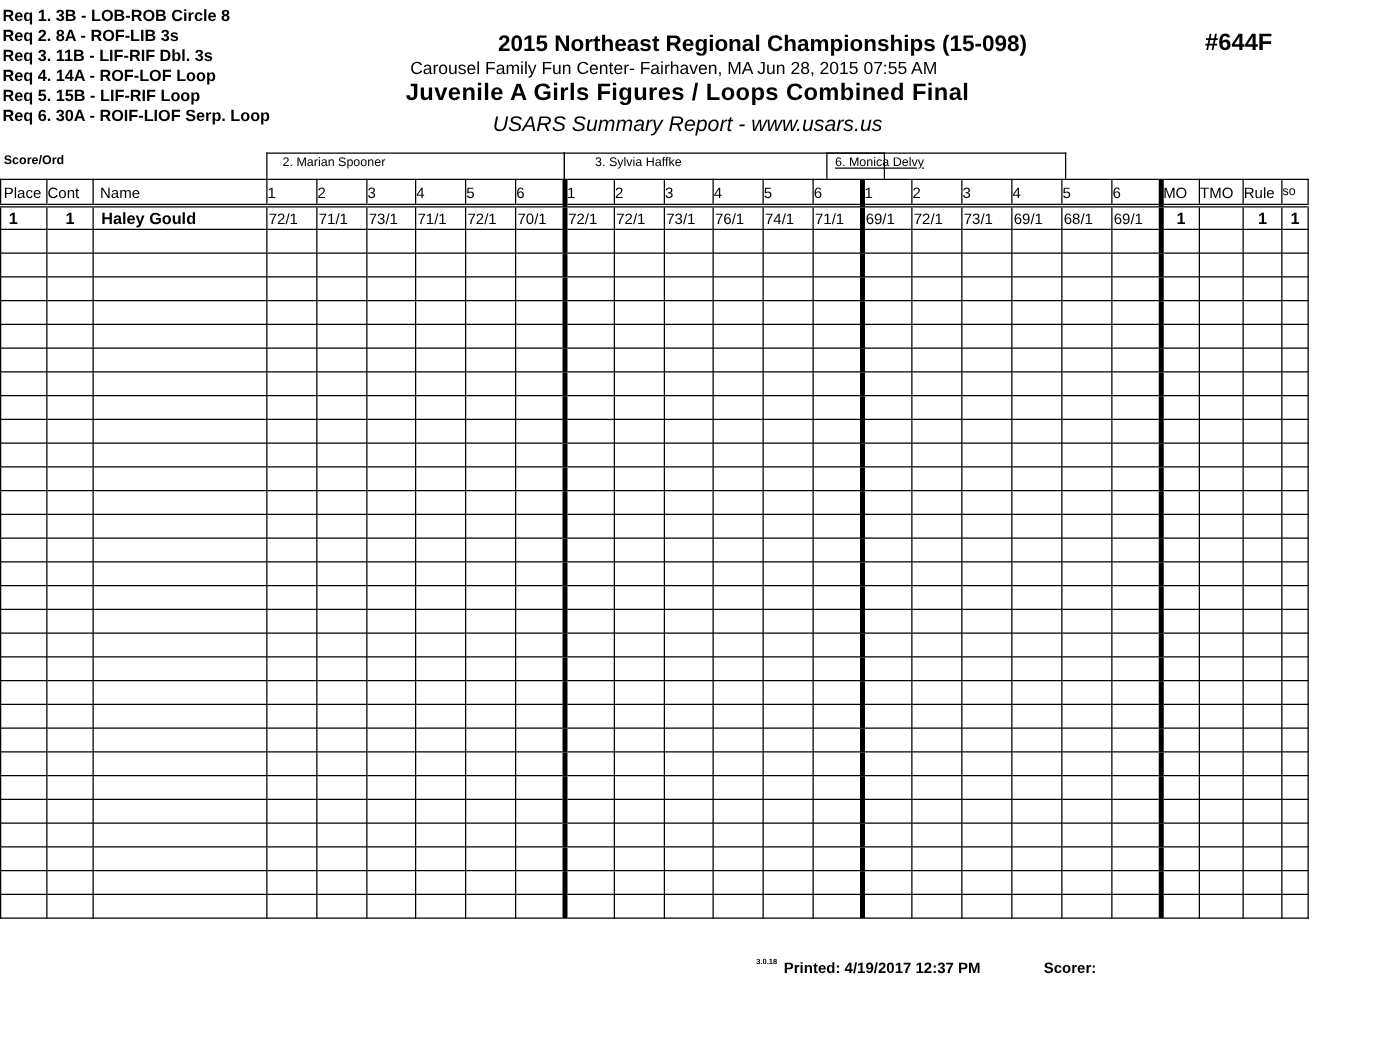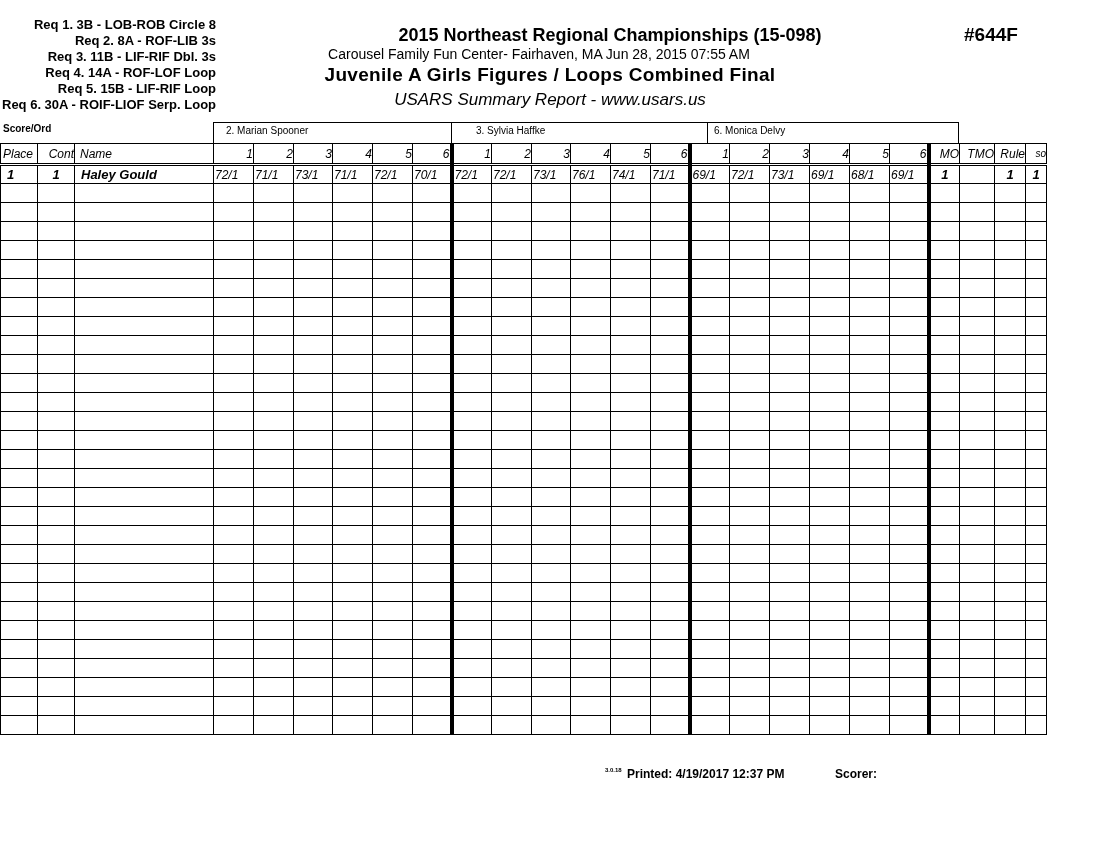--- a/index.html
+++ b/index.html
@@ -1,30 +1,30 @@
 <!DOCTYPE html>
 <html><head>
 <meta charset="utf-8">
 <style>
   html, body { margin:0; padding:0; background:#ffffff; }
   body { width:1100px; height:850px; position:relative; overflow:hidden; font-family:"Liberation Sans", sans-serif; color:#000; }
   .abs { position:absolute; }
-  .reqs { left:2px; top:17px; font-weight:bold; font-size:13px; line-height:16px;text-align:right; }
+  .reqs { left:2px; top:5px; font-weight:bold; font-size:13px; line-height:16px; }
   .reqs div { white-space:nowrap; }
   .title { left:0; width:1100px; text-align:center; }
   .t1 { top:25px; left:60px; font-weight:bold; font-size:18px; }
   .t2 { top:46px; left:-11px; font-size:14px; }
   .t3 { top:64px; left:0px; font-weight:bold; font-size:19px; letter-spacing:0.3px; }
   .t4 { top:90px; left:0px; font-size:17px;font-style:italic; }
   .eventno { left:964px; top:24px; font-weight:bold; font-size:19px; }
   .scoreord { left:3px; top:123px; font-size:10px;font-weight:bold; }
   .judgebox { top:122px; height:21px; border:1px solid #000; border-bottom:none; box-sizing:border-box; font-size:10px; padding:2px 0 0 6px; }
   table.grid { position:absolute; left:0; top:143px; border-collapse:collapse; table-layout:fixed; }
   table.grid td, table.grid th { border:1px solid #000; padding:0; height:19px; box-sizing:border-box; font-size:12px; font-weight:normal; overflow:hidden; white-space:nowrap; }
-  table.grid th { height:21px; text-align:right; border-bottom:3px double #000; }
+  table.grid th { height:21px; text-align:left; border-bottom:3px double #000; }
   table.grid th.left { text-align:left; padding-left:2px; }
   table.grid td.sc { font-size:12px; padding-left:1px; text-align:left; }
   table.grid td.b { font-weight:bold; font-size:13px; }
   table.grid td.c { text-align:center; }
   table.grid td.pl { padding-left:6px; }
   table.grid .thick { border-left:4px solid #000; }
   .footer { top:767px; font-size:12px; font-weight:bold; }
   .ver { left:605px; top:767px; font-size:6px; font-weight:bold; }
   .printed { left:627px; }
   .scorer { left:835px; }
@@ -43,23 +43,23 @@
 
 <div class="abs title t1">2015 Northeast Regional Championships (15-098)</div>
 <div class="abs title t2">Carousel Family Fun Center- Fairhaven, MA  Jun 28, 2015  07:55 AM</div>
 <div class="abs title t3">Juvenile A Girls Figures / Loops Combined Final</div>
 <div class="abs title t4">USARS Summary Report - www.usars.us</div>
 <div class="abs eventno">#644F</div>
 
 <div class="abs scoreord">Score/Ord</div>
 <div class="abs judgebox" style="left:213px;width:239px;padding-left:12px;">2.  Marian Spooner</div>
 <div class="abs judgebox" style="left:451px;width:257px;padding-left:24px;">3.  Sylvia Haffke</div>
-<div class="abs judgebox" style="left:707px;width:252px;">6.  Monica Delvy</div>
+<div class="abs judgebox" style="left:661px;width:192px;text-decoration:underline;">6.  Monica Delvy</div>
 
-<table class="grid" id="grid" style="width:1047px;font-style:italic;">
+<table class="grid" id="grid" style="width:1047px;">
   <colgroup>
     <col style="width:37px">
       <col style="width:37px">
       <col style="width:139px">
     <col style="width:40px">
       <col style="width:40px">
       <col style="width:39px">
       <col style="width:40px">
       <col style="width:40px">
       <col style="width:39px">

